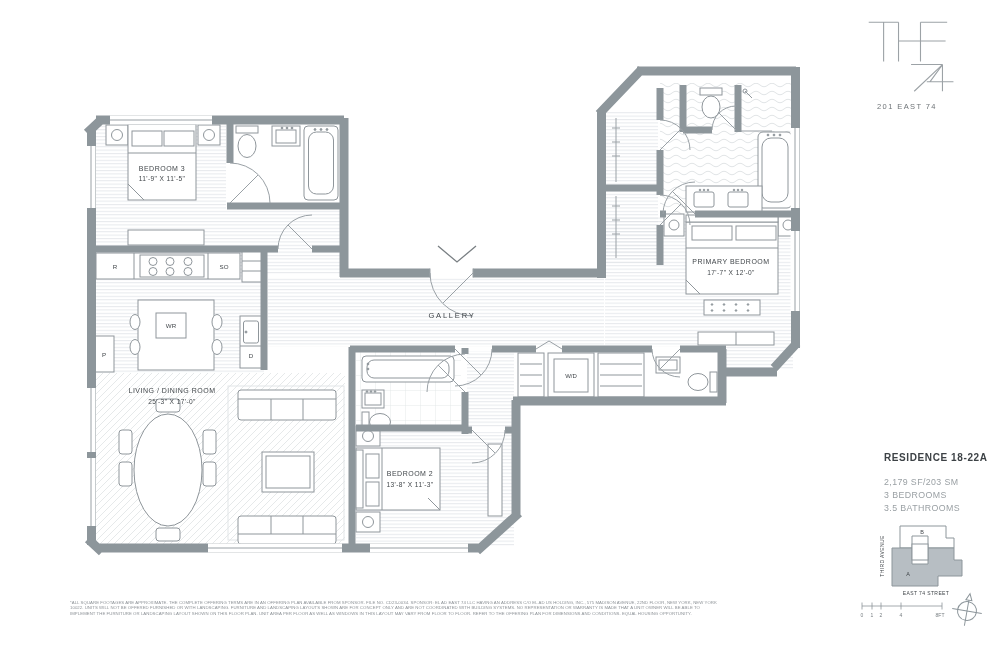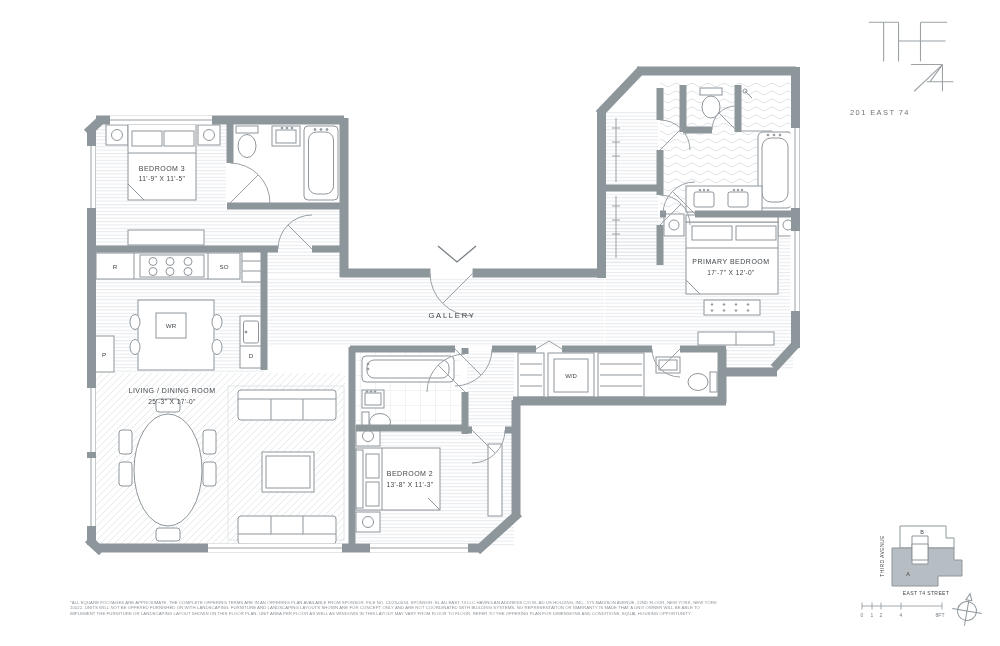--- a/index.html
+++ b/index.html
@@ -1,21 +1,21 @@
 <!DOCTYPE html>
 <html><head>
 <meta charset="utf-8">
 <style>
   html,body{margin:0;padding:0;background:#ffffff;font-family:"Liberation Sans",sans-serif;}
   .canvas{position:relative;width:1000px;height:646px;background:#fff;overflow:hidden;}
   .plan{position:absolute;left:0;top:0;width:1000px;height:646px;}
   .lbl{font-family:"Liberation Sans",sans-serif;fill:#41464a;}
   .logo{position:absolute;left:864px;top:12px;width:102px;height:80px;}
   .logo svg{display:block;width:102px;height:80px;}
-  .address{position:absolute;left:850px;top:108px;width:114px;text-align:left;
+  .address{position:absolute;left:850px;top:102px;width:114px;text-align:center;
            font-size:7.5px;letter-spacing:1.4px;color:#6e7377;padding-right:6px;}
   .res-panel{position:absolute;left:884px;top:452px;width:114px;}
   .res-title{font-size:10px;font-weight:bold;letter-spacing:.6px;color:#3d4246;margin:0 0 13px 0;}
   .res-line{font-size:8.8px;color:#9aa0a4;letter-spacing:.4px;line-height:13px;}
   .keymap{position:absolute;left:874px;top:522px;width:96px;height:76px;}
   .scalebar{position:absolute;left:858px;top:600px;width:96px;height:20px;}
   .compass{position:absolute;left:950px;top:592px;width:34px;height:34px;}
   .disclaimer{position:absolute;left:70px;top:600px;width:678px;font-size:4.3px;
               line-height:5.3px;color:#8d9297;letter-spacing:.05px;}
   .disclaimer div{white-space:nowrap;overflow:hidden;}
@@ -329,20 +329,26 @@
         <path d="M6,12 H44 M25,12 V62"></path>
         <path d="M44,12 V62 M44,36 H72 M72,12 V62"></path>
         <path d="M72,12 H106 M72,36 H104"></path>
         <path d="M60,66 H100 M100,66 L64,100"></path>
         <path d="M100,66 V100 M100,66 L84,88 M80,88 H114"></path>
       </g>
     </svg>
   </div>
   <div class="address">201 EAST 74</div>
 
+  <div class="res-panel">
+    <div class="res-title">RESIDENCE 18-22A</div>
+    <div class="res-line">2,179 SF/203 SM</div>
+    <div class="res-line">3 BEDROOMS</div>
+    <div class="res-line">3.5 BATHROOMS</div>
+  </div>
 
   <div class="keymap">
     <svg viewBox="0 0 96 76">
       <path d="M26,4 H72 V16 H80 V26 H54 V14 H38 V26 H26 Z" fill="#ffffff" stroke="#8d969b" stroke-width="1"></path>
       <path d="M18,26 H38 V42 H54 V26 H80 V38 H88 V54 H64 V64 H18 Z" fill="#b7bec3" stroke="#8d969b" stroke-width="1"></path>
       <rect x="38" y="22" width="16" height="16" fill="#ffffff" stroke="#8d969b" stroke-width="1"></rect>
       <text class="lbl" x="48" y="12" font-size="5.5" text-anchor="middle">B</text>
       <text class="lbl" x="34" y="54" font-size="5.5" text-anchor="middle">A</text>
       <text class="lbl" font-size="5" fill="#7a8084" letter-spacing="0.4" text-anchor="middle" transform="rotate(-90 10 34)" x="10" y="34">THIRD AVENUE</text>
       <text class="lbl" x="52" y="73" font-size="5" fill="#7a8084" letter-spacing="0.4" text-anchor="middle">EAST 74 STREET</text>

